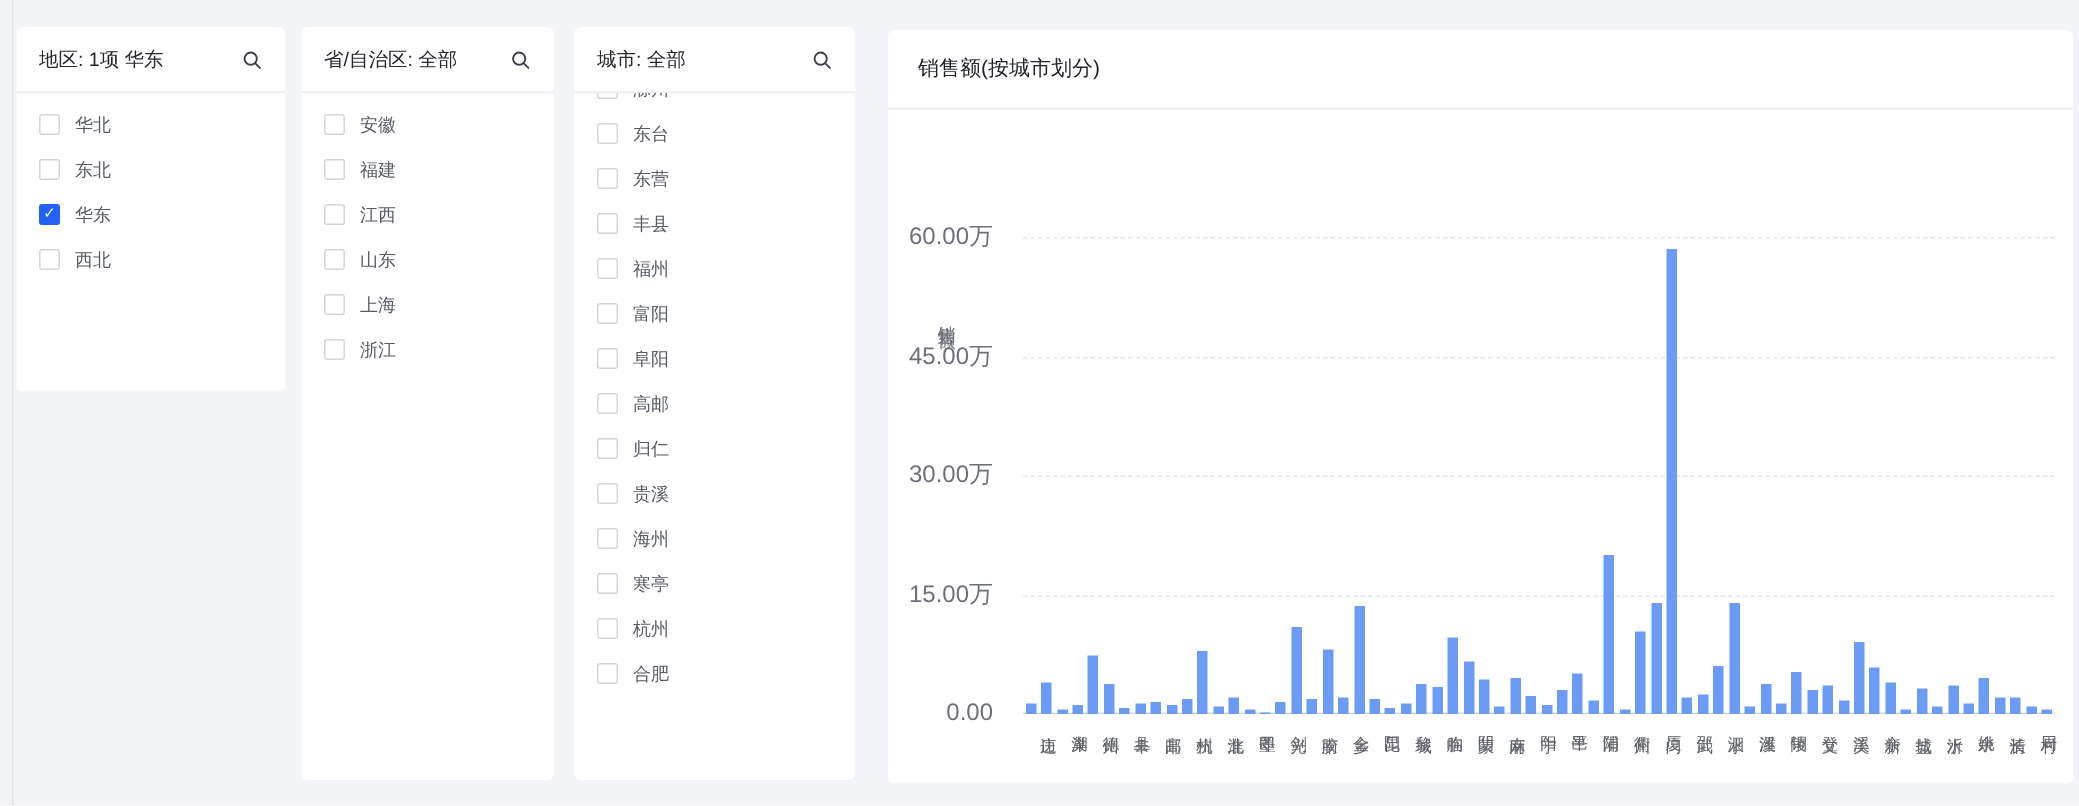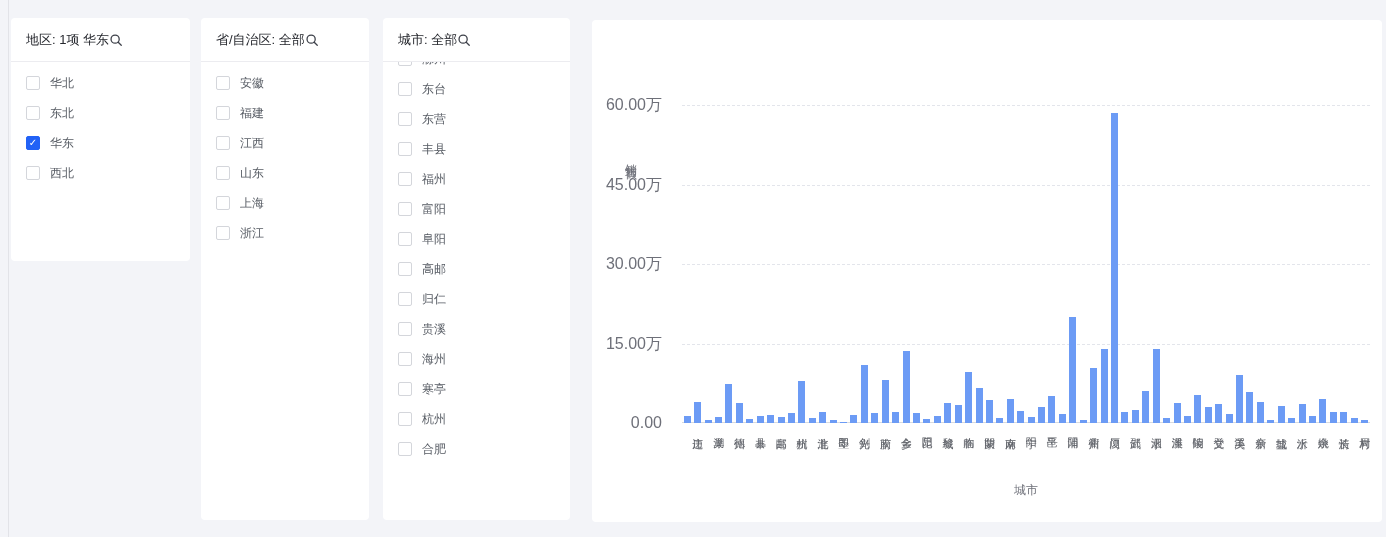--- a/index.html
+++ b/index.html
@@ -5,21 +5,21 @@
   * { margin:0; padding:0; box-sizing:border-box; }
   html,body { width:1386px; height:537px; }
   body { font-family:"Liberation Sans","DejaVu Sans",sans-serif; background:#f3f4f8; position:relative; overflow:hidden; }
   .canvas-edge { position:absolute; left:8px; top:0; bottom:0; width:1px; background:#e2e3e8; }
   .panel { position:absolute; background:#fff; border-radius:4px; }
   #panel-region { left:11px; top:18px; width:179px; height:243px; }
   #panel-province { left:201px; top:18px; width:168px; height:502px; }
   #panel-city { left:383px; top:18px; width:187px; height:502px; }
   #chart-card { left:592px; top:20px; width:790px; height:502px; }
 
-  .panel-header { height:44px; display:flex; align-items:center; justify-content:flex-start;
+  .panel-header { height:44px; display:flex; align-items:center; justify-content:space-between;
     padding:0 15px; border-bottom:1px solid #ececf0; font-size:13px; color:#25272d; }
   .panel-header .htxt { white-space:nowrap; overflow:hidden; }
   .search-btn { display:flex; align-items:center; cursor:pointer; }
 
   .items { padding:6px 15px 0 15px; }
   #panel-city .items { height:425px; overflow:hidden; }
   .row { height:30px; display:flex; align-items:center; }
   .row.clip-top { margin-top:-24px; }
   .checkbox { width:14px; height:14px; border:1px solid #d4d6db; border-radius:2px; background:#fff;
     margin-right:10px; flex:0 0 auto; display:flex; align-items:center; justify-content:center;
@@ -183,20 +183,23 @@
         <span class="row-label">杭州</span>
       </div>
       <div class="row">
         <span class="checkbox"></span>
         <span class="row-label">合肥</span>
       </div>
     </div>
 </div>
 
 <div class="panel" id="chart-card">
+  <div class="card-header">
+    <span>销售额(按城市划分)</span>
+  </div>
   <div class="plot-wrap">
     <span class="y-axis-title">销售额</span>
     <div class="y-ticks">
         <span class="y-tick" style="top: 0%;">60.00万</span>
         <span class="y-tick" style="top: 25%;">45.00万</span>
         <span class="y-tick" style="top: 50%;">30.00万</span>
         <span class="y-tick" style="top: 75%;">15.00万</span>
         <span class="y-tick" style="top: 100%;">0.00</span>
       </div>
     <div class="plot-area">

